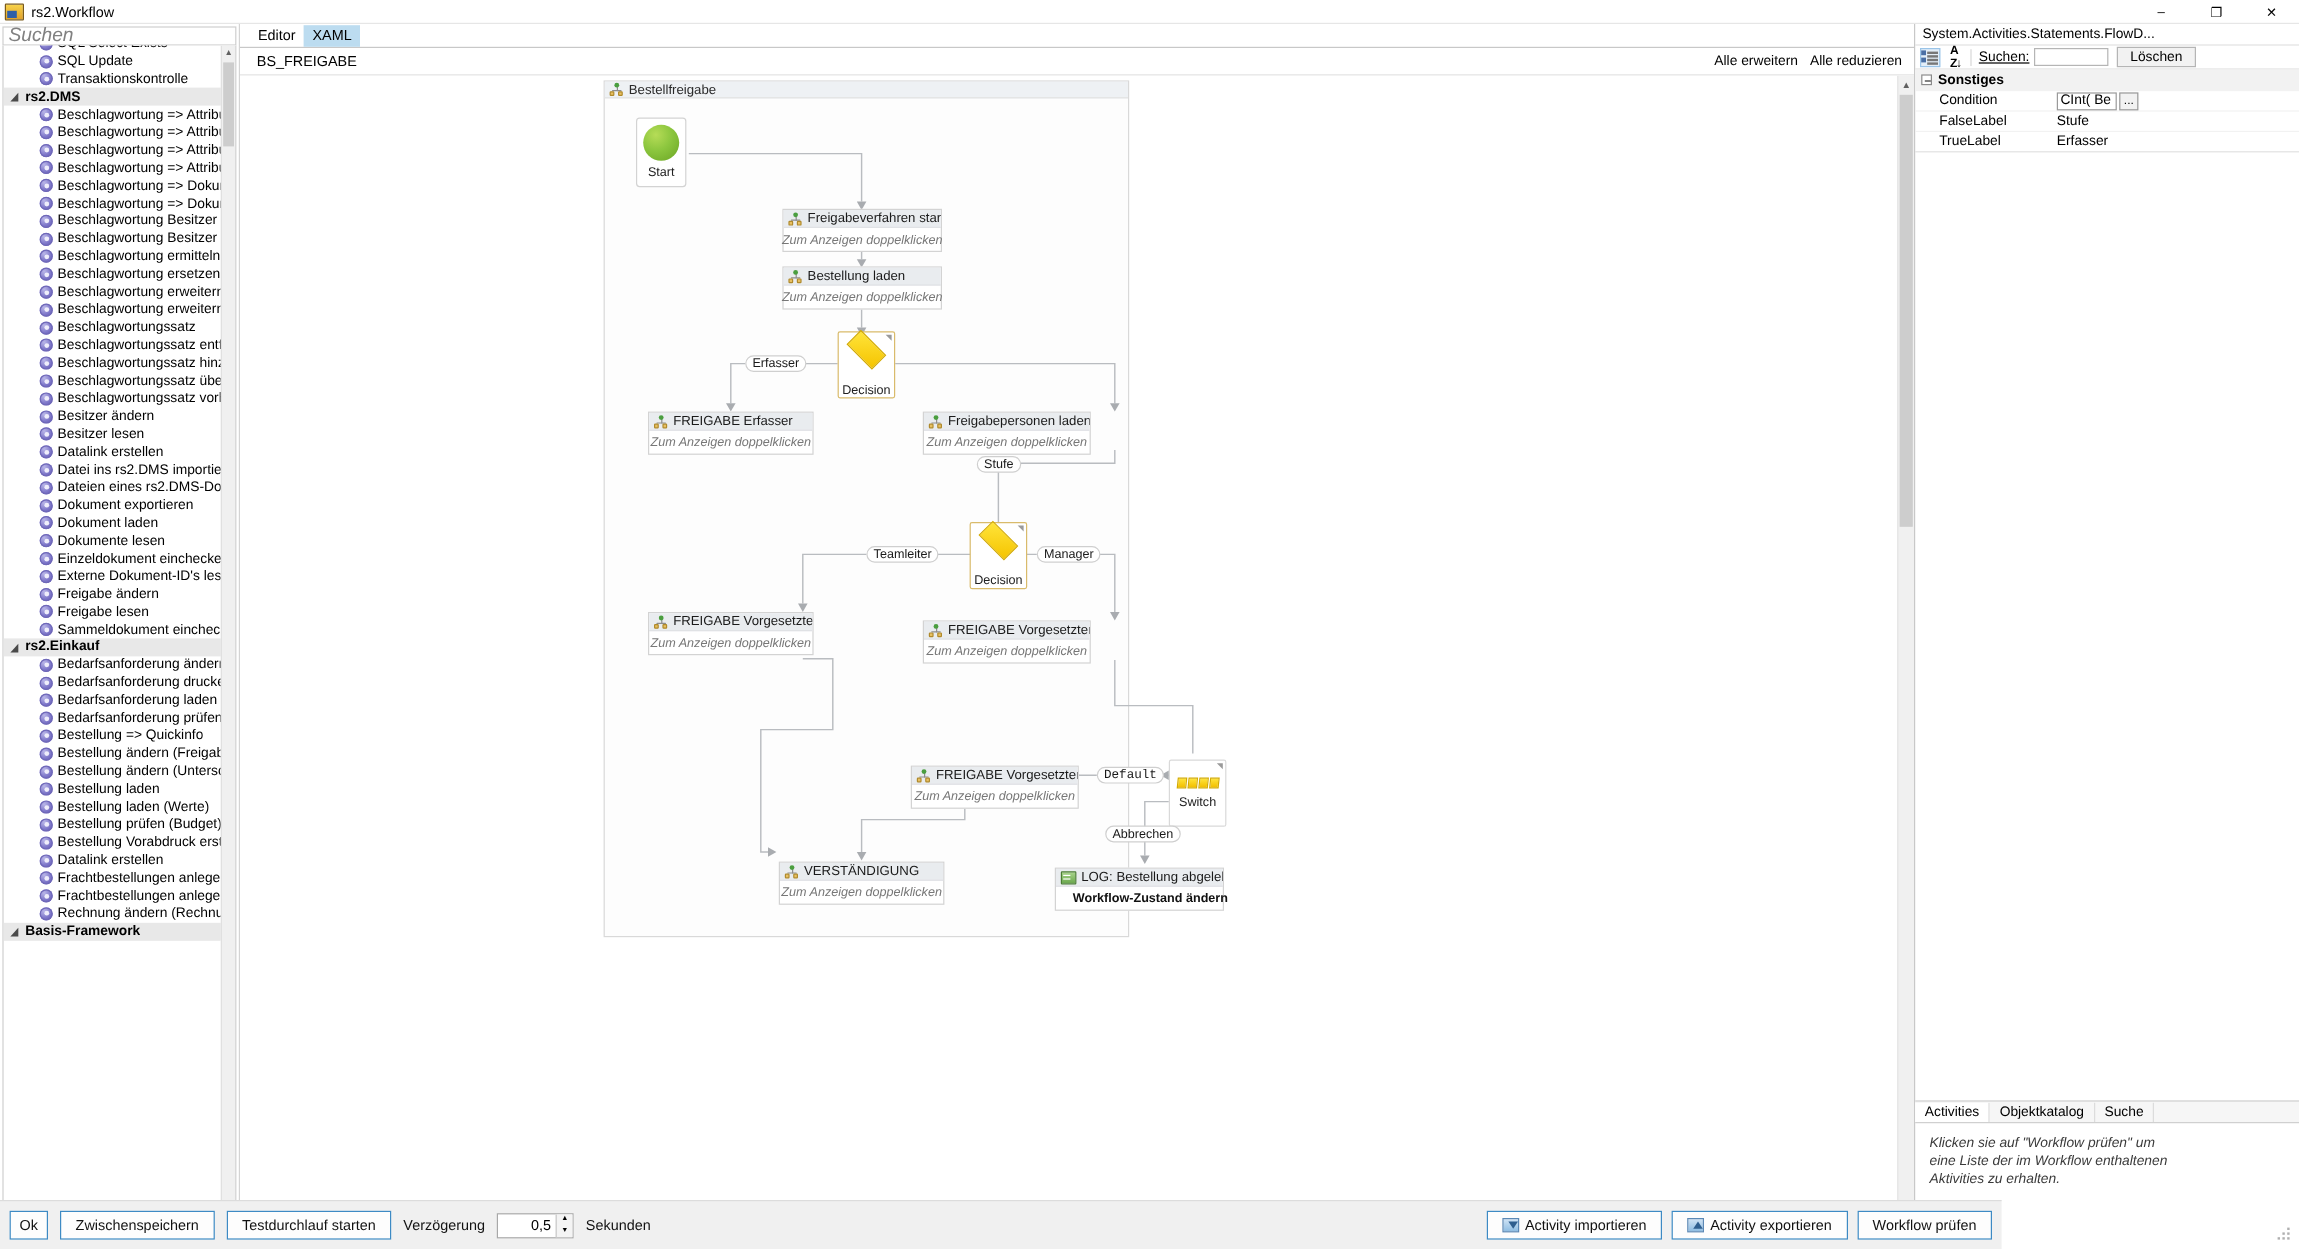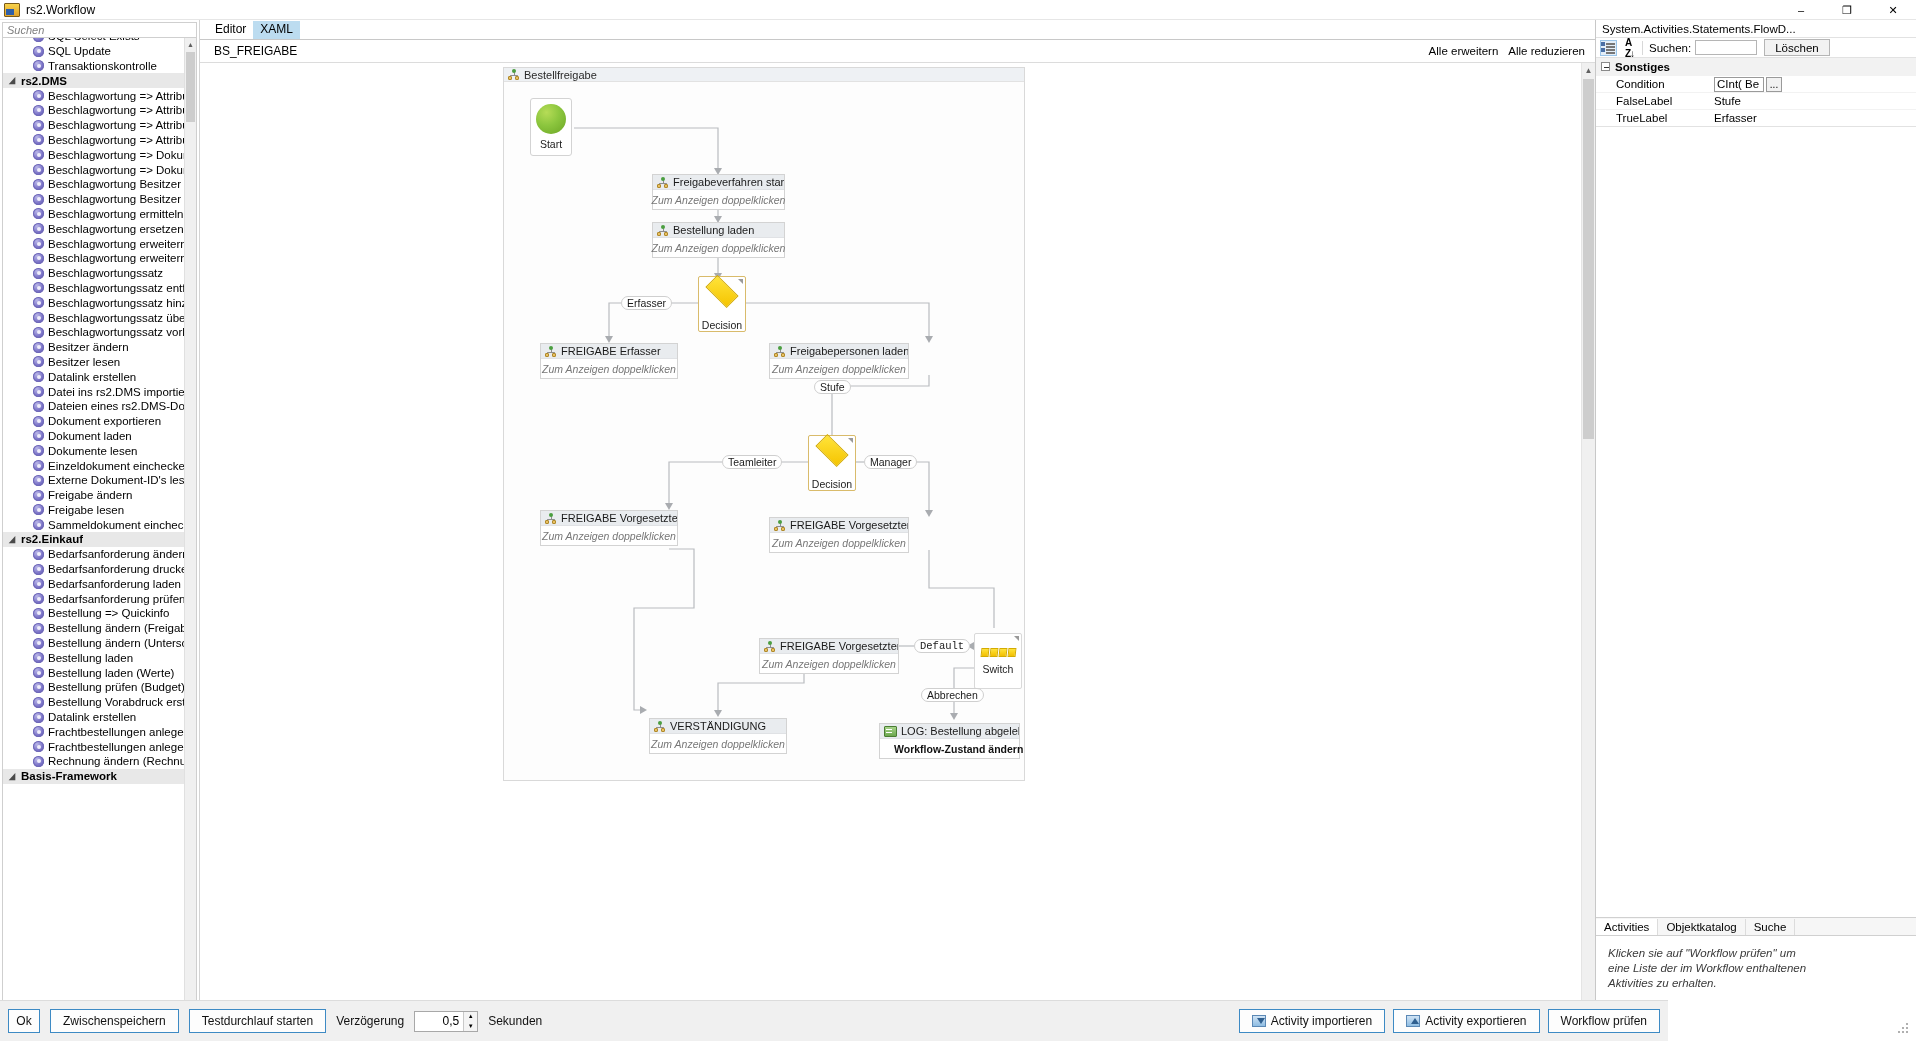--- a/index.html
+++ b/index.html
@@ -48,21 +48,21 @@
   .sidebar {
     width: 200px; flex: none;
     display: flex; flex-direction: column;
     background: #ffffff;
     border-right: 1px solid #d4d4d4;
   }
   .search-box {
     height: 16px; border: 1px solid #cfcfcf; margin: 2px 2px 0 2px;
     background: #fff; padding: 0 4px; display: flex; align-items: center;
   }
-  .search-box span { color: #808080; font-style: italic; font-size: 11px; }
+  .search-box span { color: #808080; font-style: italic; font-size: 16px; }
   .tree-wrap {
     flex: 1; position: relative; overflow: hidden;
     border: 1px solid #cfcfcf; border-top: none;
     margin: 0 2px; background: #fff; padding-left: 28px;
   }
   .tree { position: absolute; left: 0; top: -9px; right: 12px; }
   .tree-row {
     height: 14.8px; display: flex; align-items: center;
     white-space: nowrap; overflow: hidden;
     font-size: 11.5px; padding-left: 4px;
@@ -148,21 +148,21 @@
   }
   .vscroll-c .down { position: absolute; bottom: 0; left: 0; right: 0; }
   .vscroll-c .thumb {
     position: absolute; left: 1px; right: 1px; top: 16px; height: 360px;
     background: #cdcdcd;
   }
 
   
   .flow-outer {
     position: absolute; left: 303px; top: 4px;
-    width: 522px; height: 714px;
+    width: 438px; height: 714px;
     border: 1px solid #d9d9d9; background: #fdfdfd;
   }
   .flow-title {
     height: 14px; background: #eef1f4; border-bottom: 1px solid #e2e2e2;
     display: flex; align-items: center; padding-left: 4px;
     font-size: 11px; color: #2a2a2a;
   }
   .act-icon {
     width: 12px; height: 11px; flex: none; margin-right: 4px; position: relative;
   }
@@ -276,21 +276,21 @@
     display: flex; align-items: center; justify-content: center; font-size: 9px;
   }
   .tb-btn.active { border-color: #9ac4e8; background: #e3eef8; }
   .cat-icon { width: 15px; height: 13px; position: relative; }
   .cat-icon i { position: absolute; background: #4a6fa5; }
   .cat-icon i.c1 { left:0; top:1px; width:4px; height:4px; }
   .cat-icon i.c2 { left:0; top:7px; width:4px; height:4px; }
   .cat-icon i.l1 { left:5px; top:2px; width:9px; height:1.5px; background:#777; box-shadow:0 3px 0 #777,0 6px 0 #777,0 9px 0 #777;}
   .sortaz { font-size: 10px; font-weight: bold; letter-spacing: -1px; }
   .prop-toolbar .sep { width:1px; height:14px; background:#d8d8d8; }
-  .prop-toolbar .lbl { font-size: 11.5px; margin-left: 2px; }
+  .prop-toolbar .lbl { font-size: 11.5px; margin-left: 2px; text-decoration: underline; }
   .prop-search {
     width: 62px; height: 15px; border: 1px solid #b5b5b5; background: #fff;
   }
   .prop-clear {
     height: 17px; border: 1px solid #b5b5b5; background: #f2f2f2;
     font-size: 11.5px; padding: 0 10px; display: flex; align-items: center;
     margin-left: 3px;
   }
   .prop-grid { border-bottom: 1px solid #e2e2e2; }
   .prop-group {

